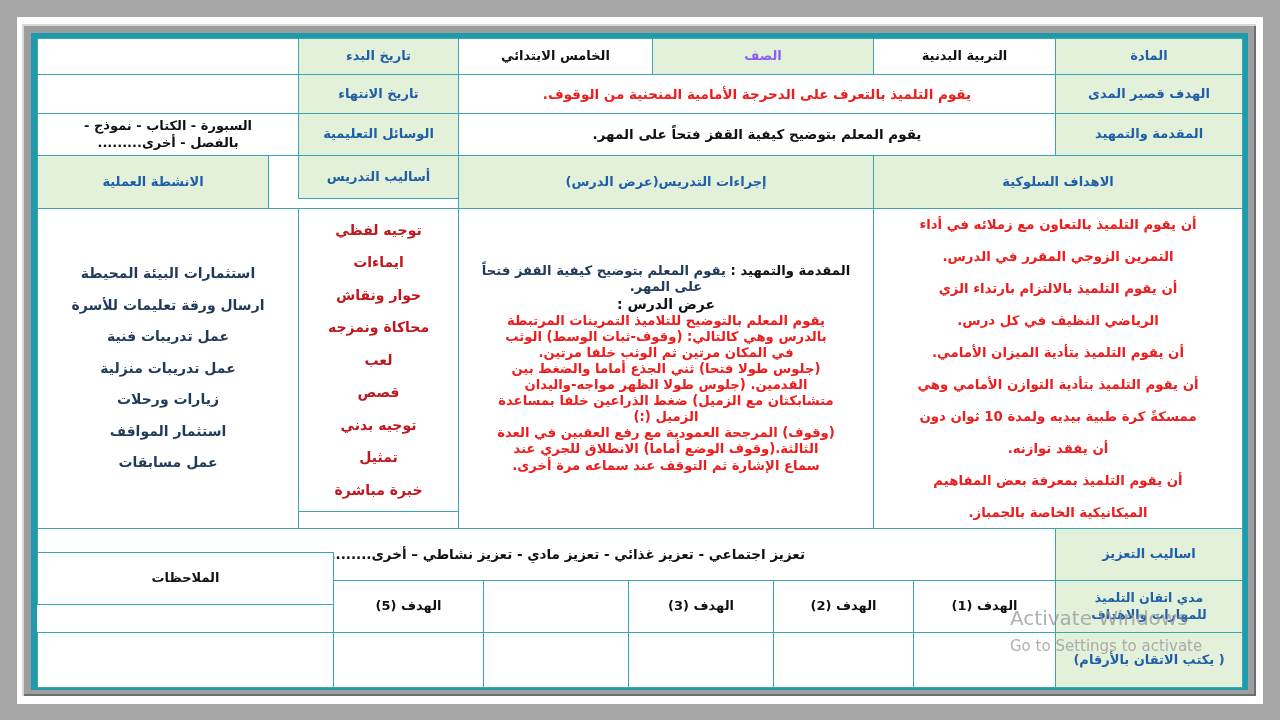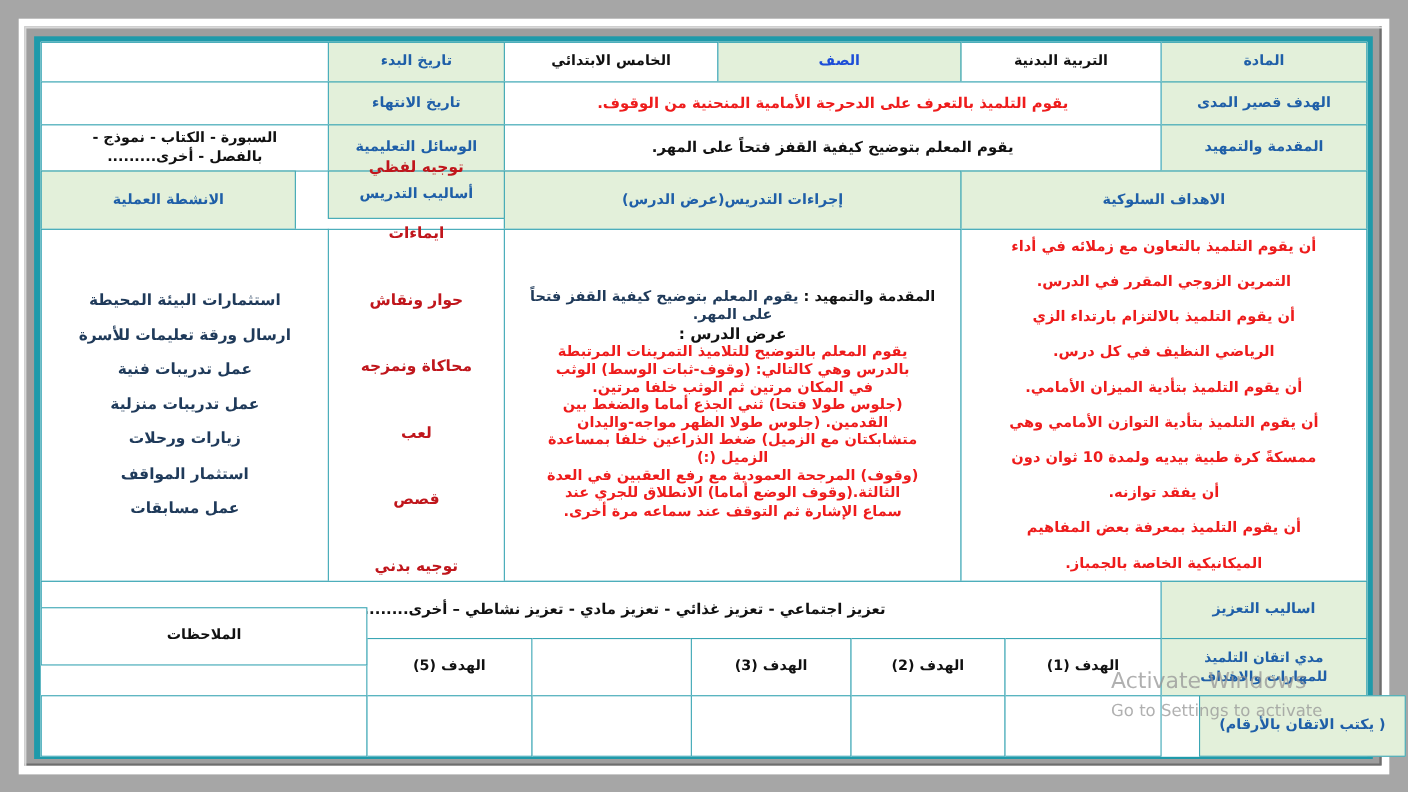--- a/index.html
+++ b/index.html
@@ -56,21 +56,21 @@
 <body>
 
 <div class="white-frame"></div>
 <div class="bevel"></div>
 <div class="teal-frame"></div>
 
 <div class="sheet">
 
   <div class="cell lbl" style="left:1018px;top:0;width:188px;height:37px;">المادة</div>
   <div class="cell val" style="left:836px;top:0;width:183px;height:37px;">التربية البدنية</div>
-  <div class="cell lbl" style="left:615px;top:0;width:222px;height:37px;color:#1d4ed8;">الصف</div>
+  <div class="cell lbl" style="left:615px;top:0;width:222px;height:37px;color:#8b5cf6;">الصف</div>
   <div class="cell val" style="left:421px;top:0;width:195px;height:37px;">الخامس الابتدائي</div>
   <div class="cell lbl" style="left:261px;top:0;width:161px;height:37px;">تاريخ البدء</div>
   <div class="cell val" style="left:0;top:0;width:262px;height:37px;"></div>
 
   <div class="cell lbl" style="left:1018px;top:36px;width:188px;height:40px;">الهدف قصير المدى</div>
   <div class="cell val red" style="left:421px;top:36px;width:598px;height:40px;font-size:13.5px;">يقوم التلميذ بالتعرف على الدحرجة الأمامية المنحنية من الوقوف.</div>
   <div class="cell lbl" style="left:261px;top:36px;width:161px;height:40px;">تاريخ الانتهاء</div>
   <div class="cell val" style="left:0;top:36px;width:262px;height:40px;"></div>
 
   <div class="cell lbl" style="left:1018px;top:75px;width:188px;height:43px;">المقدمة والتمهيد</div>
@@ -110,21 +110,21 @@
     <span class="red">في المكان مرتين ثم الوثب خلفا مرتين.</span>
     <span class="red">(جلوس طولا فتحا) ثني الجذع أماما والضغط بين</span>
     <span class="red">القدمين. (جلوس طولا الظهر مواجه-واليدان</span>
     <span class="red">متشابكتان مع الزميل) ضغط الذراعين خلفا بمساعدة</span>
     <span class="red">الزميل (:)</span>
     <span class="red">(وقوف) المرجحة العمودية مع رفع العقبين في العدة</span>
     <span class="red">الثالثة.(وقوف الوضع أماما) الانطلاق للجري عند</span>
     <span class="red">سماع الإشارة ثم التوقف عند سماعه مرة أخرى.</span>
   </div>
 
-  <div class="cell val list dark-red" style="left:261px;top:170px;width:161px;height:372px;line-height:32.5px;font-size:14px;gap:28px;">
+  <div class="cell val list dark-red" style="left:261px;top:170px;width:161px;height:304px;line-height:32.5px;font-size:14px;">
     <span>توجيه لفظي</span>
     <span>ايماءات</span>
     <span>حوار ونقاش</span>
     <span>محاكاة ونمزجه</span>
     <span>لعب</span>
     <span>قصص</span>
     <span>توجيه بدني</span>
     <span>تمثيل</span>
     <span>خبرة مباشرة</span>
   </div>
@@ -145,21 +145,21 @@
   <div class="cell lbl list" style="left:1018px;top:542px;width:188px;height:53px;font-size:12.5px;line-height:1.3;">
     <span>مدي اتقان التلميذ</span>
     <span>للمهارات والاهداف</span>
   </div>
   <div class="cell val" style="left:876px;top:542px;width:143px;height:53px;">الهدف (1)</div>
   <div class="cell val" style="left:736px;top:542px;width:141px;height:53px;">الهدف (2)</div>
   <div class="cell val" style="left:591px;top:542px;width:146px;height:53px;">الهدف (3)</div>
   <div class="cell val" style="left:296px;top:542px;width:151px;height:53px;">الهدف (5)</div>
   <div class="cell val" style="left:0;top:514px;width:297px;height:53px;">الملاحظات</div>
 
-  <div class="cell lbl" style="left:1018px;top:594px;width:188px;height:56px;font-size:13px;margin-left:35px;">( يكتب الاتقان بالأرقام)</div>
+  <div class="cell lbl" style="left:1018px;top:594px;width:188px;height:56px;font-size:13px;">( يكتب الاتقان بالأرقام)</div>
   <div class="cell val" style="left:876px;top:594px;width:143px;height:56px;"></div>
   <div class="cell val" style="left:736px;top:594px;width:141px;height:56px;"></div>
   <div class="cell val" style="left:591px;top:594px;width:146px;height:56px;"></div>
   <div class="cell val" style="left:446px;top:594px;width:146px;height:56px;"></div>
   <div class="cell val" style="left:296px;top:594px;width:151px;height:56px;"></div>
   <div class="cell val" style="left:0;top:594px;width:297px;height:56px;"></div>
 </div>
 
 <div class="watermark">Activate Windows</div>
 <div class="watermark2">Go to Settings to activate</div>

